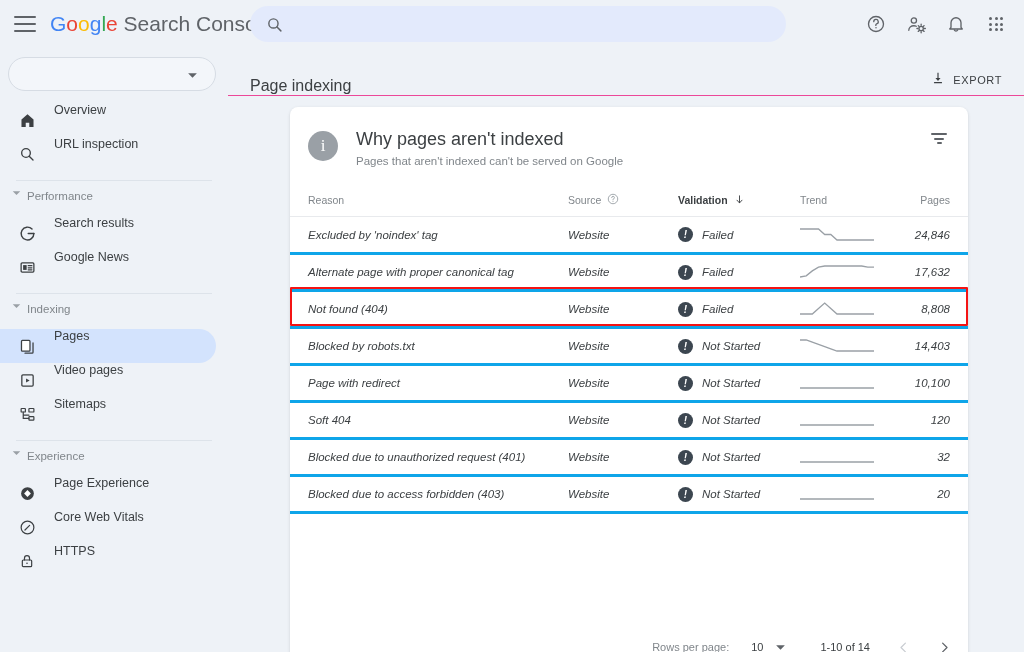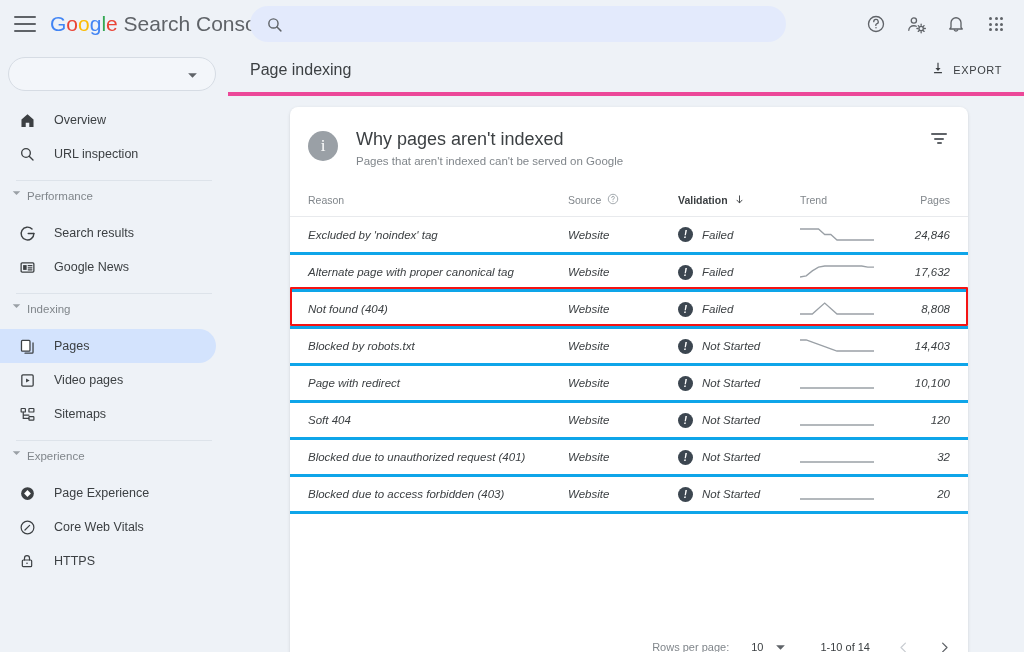--- a/index.html
+++ b/index.html
@@ -59,21 +59,21 @@
   .propsel {
     margin: 9px 12px 0 8px;
     height: 34px; border: 1px solid #d6dce4; border-radius: 17px;
     display: flex; align-items: center; justify-content: flex-end;
     background: #f3f6fa; cursor: pointer;
   }
   .propsel .caret { margin-right: 17px; }
 
   .navlist { margin-top: 12px; }
   .navitem {
-    display: flex; align-items: center;
+    display: flex; 
     height: 34px; margin: 0 12px 0 0;
     padding-left: 16px;
     border-radius: 0 17px 17px 0;
     cursor: pointer;
     color: #3c4043;
   }
   .navitem.active { background: #d3e3fd; }
   .navitem .nicon { width: 22px; display: flex; align-items: center; justify-content: center; margin-right: 16px; flex: 0 0 22px; }
   .navitem .nlabel { font-size: 12.5px; color: #3c4043; white-space: nowrap; }
 
@@ -82,22 +82,22 @@
   .navgroup {
     display: flex; height: 24px;
     padding-left: 12px; margin-bottom: 2px; cursor: pointer;
   }
   .navgroup .gcaret { margin-right: 6px; display: flex; }
   .navgroup .glabel { font-size: 11.5px; color: #80868b; }
 
   
   .main { position: absolute; left: 228px; top: 48px; width: 796px; height: 604px; background: #eef2f7; }
   .pagehead {
-    height: 48px; display: flex; align-items: center;
-    border-bottom: 4px solid #ec4899; background: #eef2f7;
+    height: 48px; display: flex; align-items: flex-end;
+    border-bottom: 1px solid #ec4899; background: #eef2f7;
   }
   .pagetitle { font-size: 16px; color: #3c4043; margin-left: 22px; }
   .exportbtn {
     margin-left: auto; margin-right: 14px; display: flex; align-items: center;
     cursor: pointer; padding: 6px 8px; border-radius: 4px;
   }
   .exportbtn .elabel { font-size: 11px; letter-spacing: .6px; color: #3c4043; margin-left: 8px; font-weight: 500; }
 
   
   .card {

